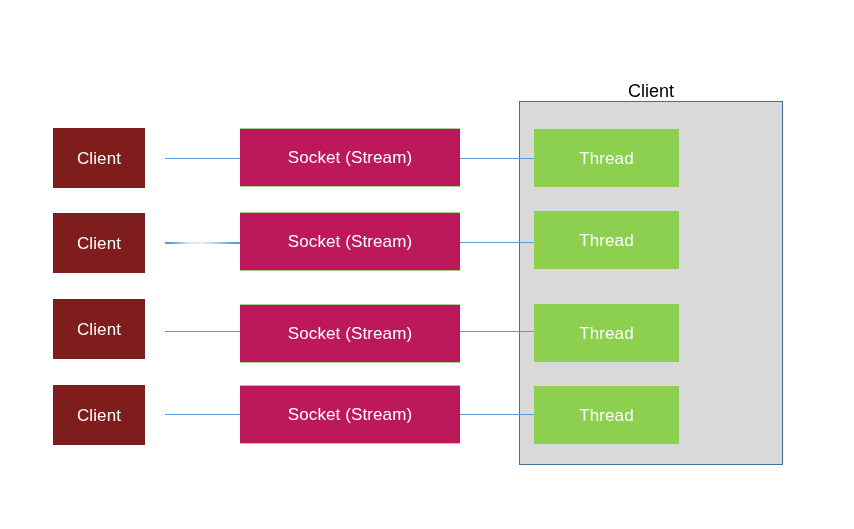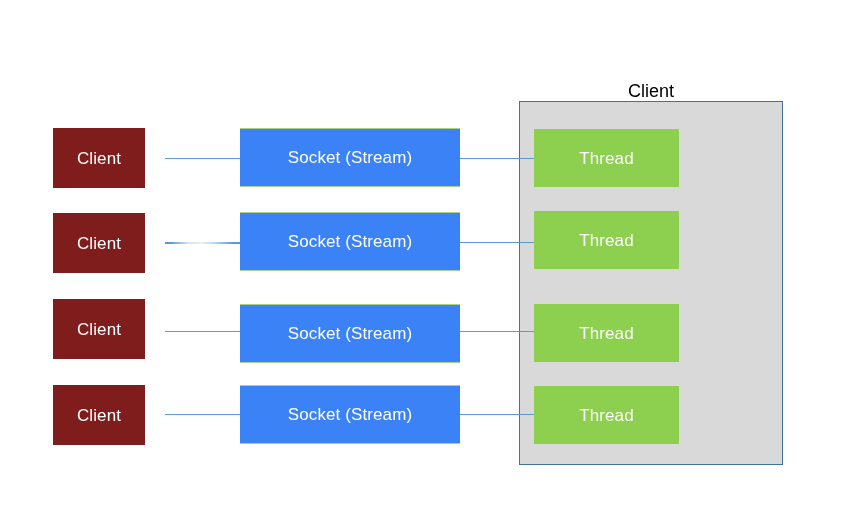--- a/index.html
+++ b/index.html
@@ -34,21 +34,21 @@
   }
 
   .client-box {
     background: #7f1d1d;
     width: 92px;
     height: 60px;
     left: 53px;
   }
 
   .socket-box {
-    background: #3b82f6;
+    background: #be185d;
     width: 220px;
     height: 59px;
     left: 240px;
     border-top: 1.5px solid #A9D18E;
     border-bottom: 1.5px solid #A9D18E;
   }
 
   .thread-box {
     background: #8DD04F;
     width: 145px;

